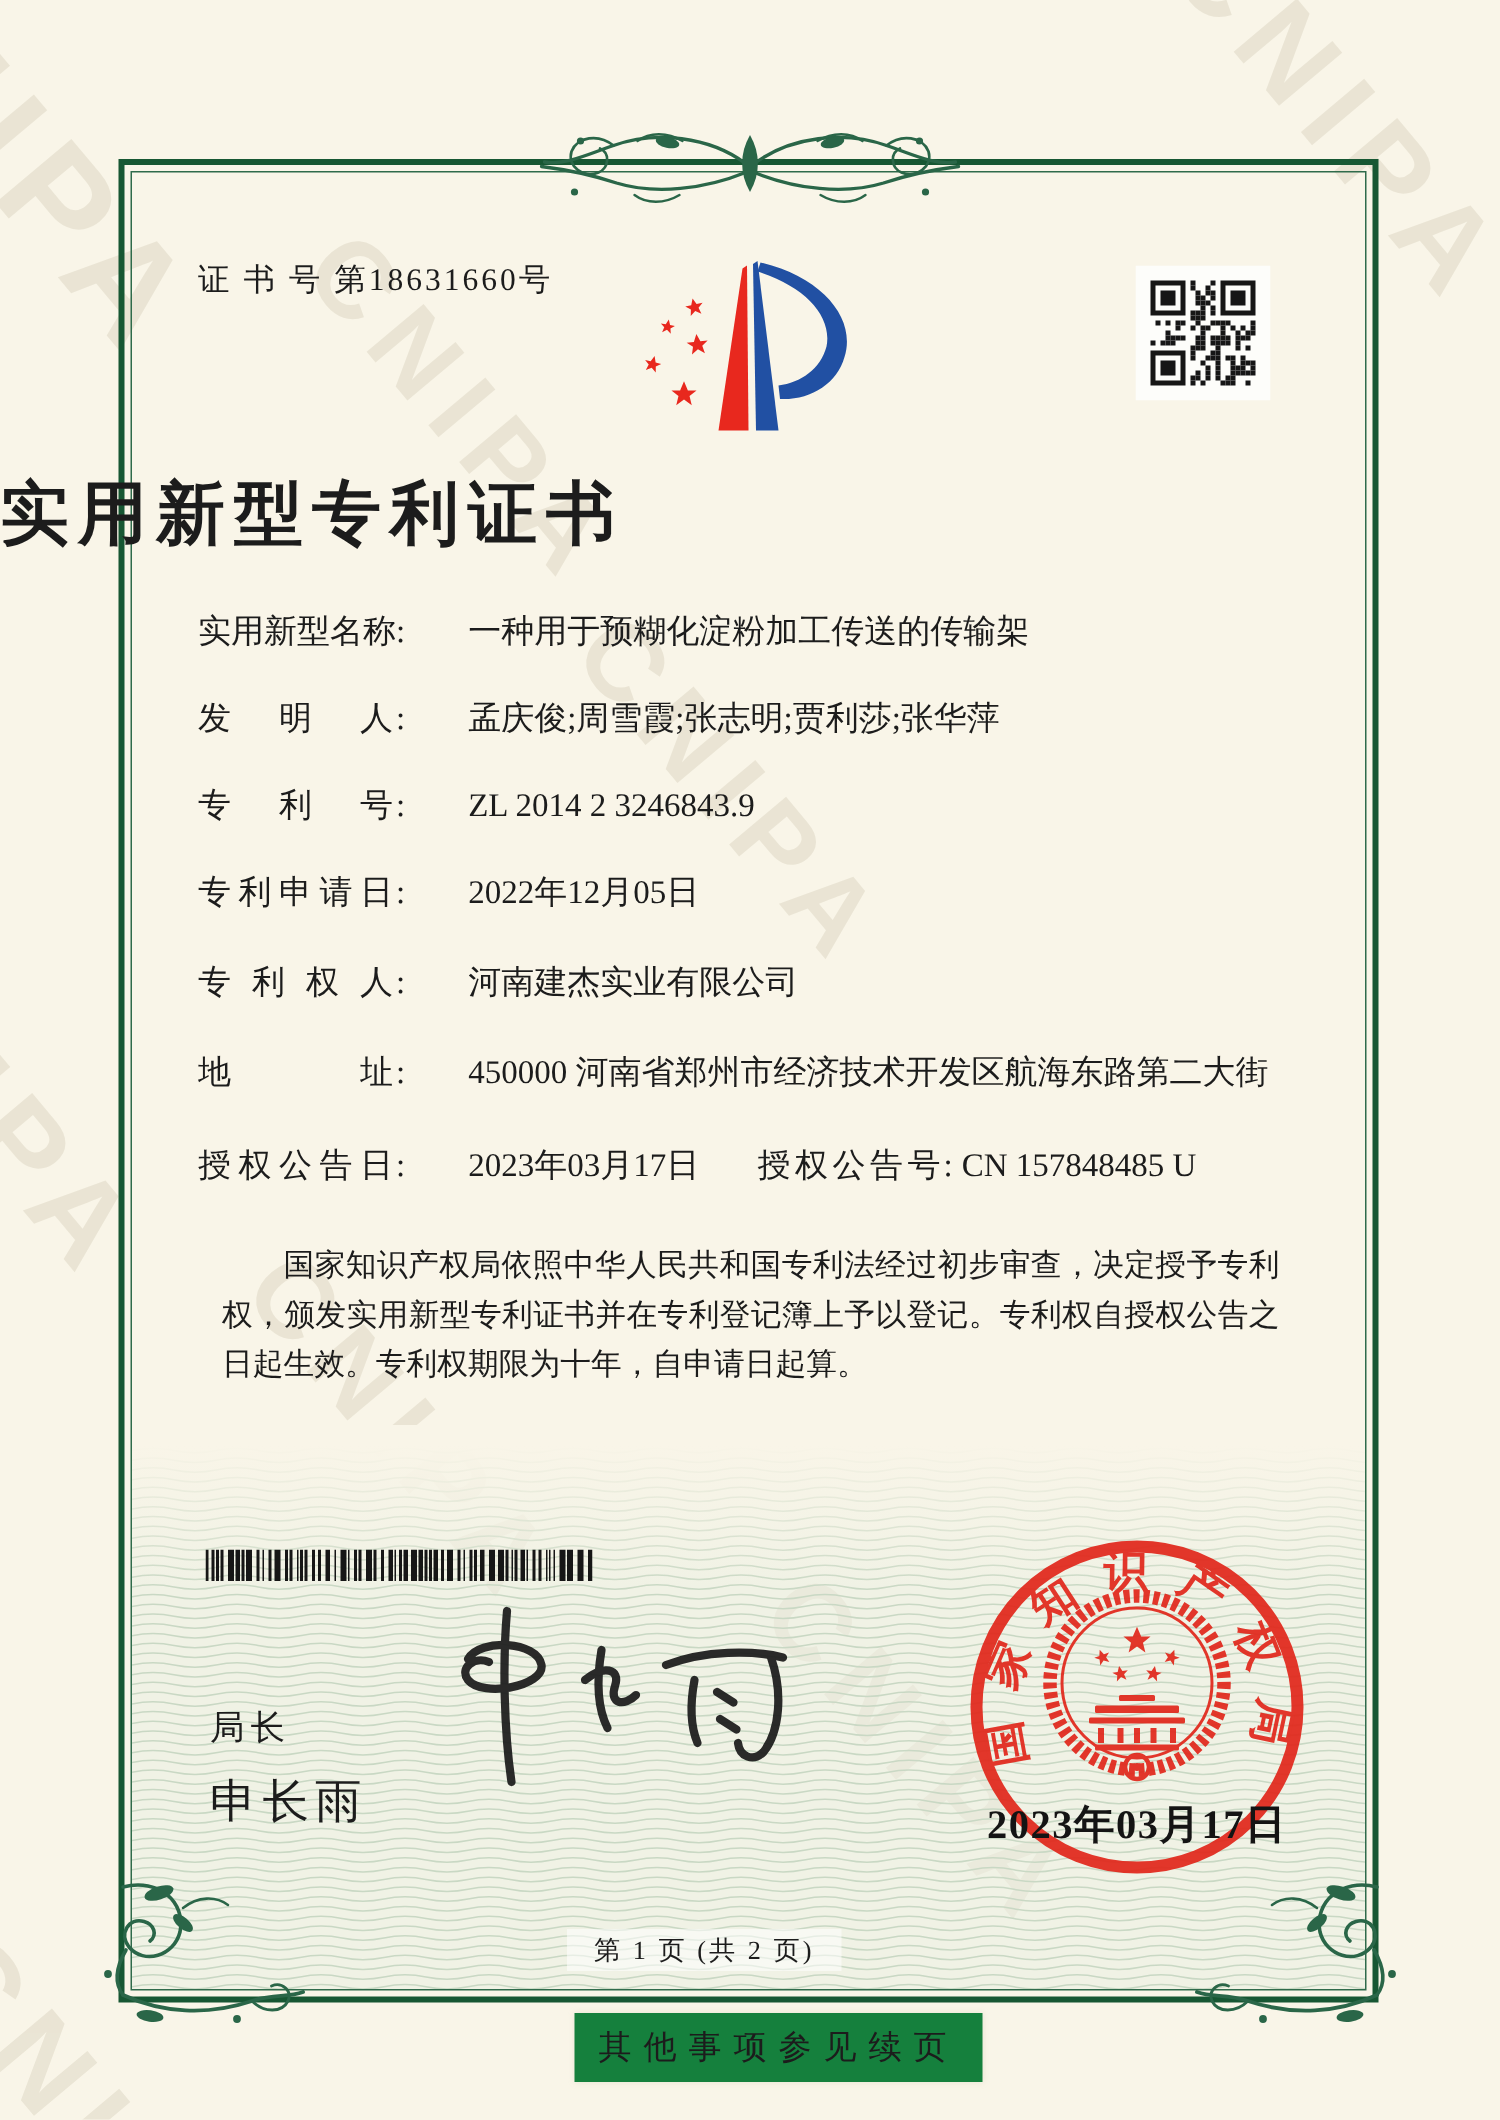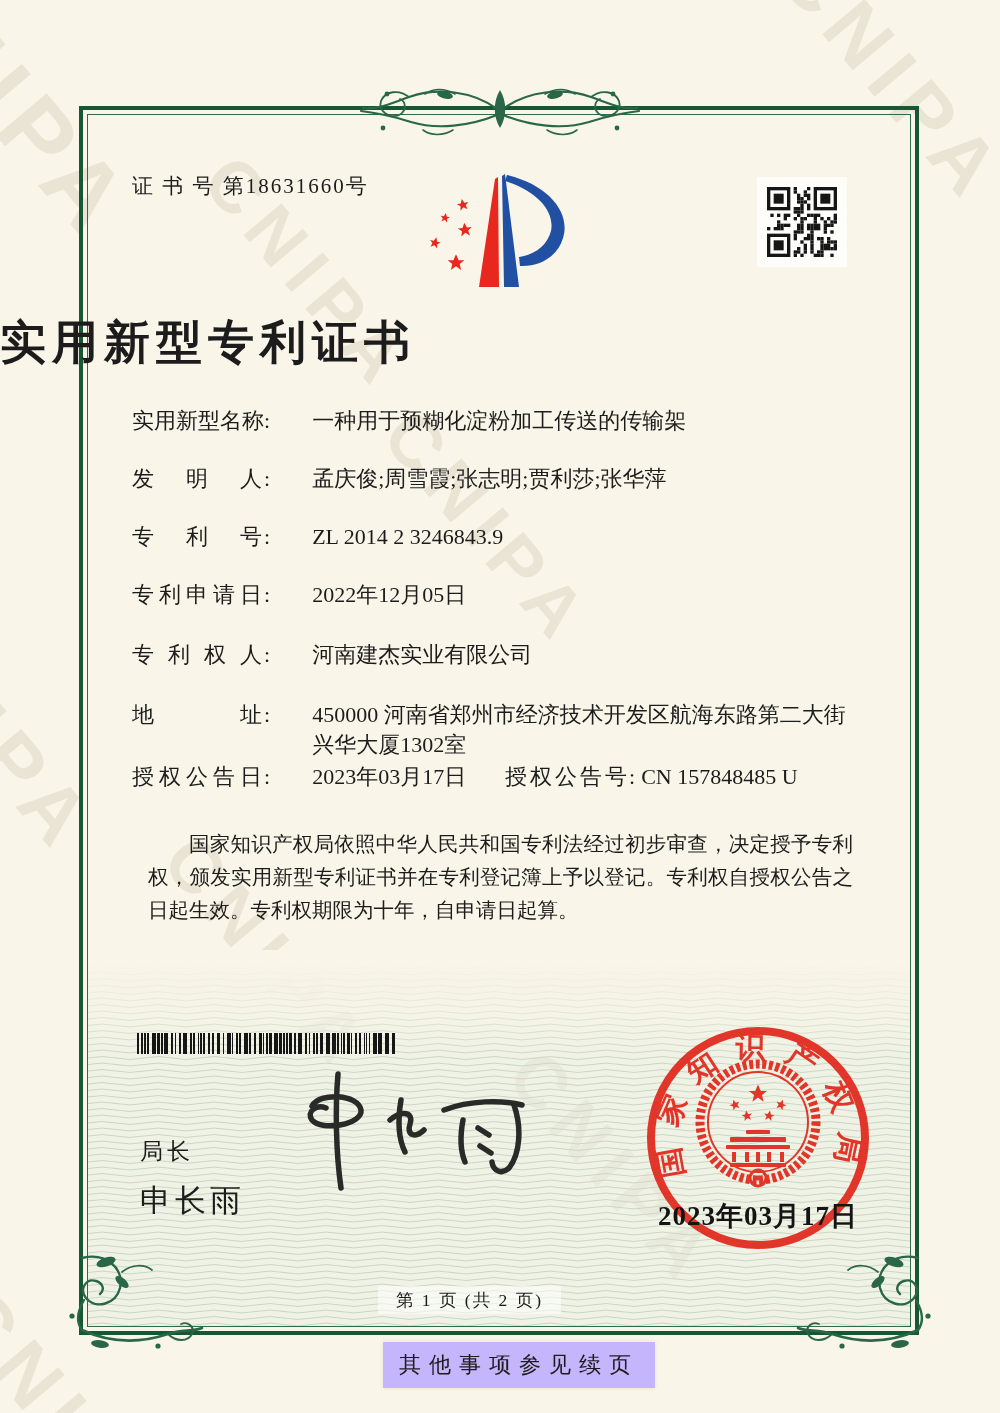--- a/index.html
+++ b/index.html
@@ -35,21 +35,21 @@
   .wavefade{position:absolute;left:88px;top:950px;width:822px;height:110px;
       background:linear-gradient(#f9f5e8 12%,rgba(249,245,232,0));}
   .sig-title{position:absolute;left:140px;top:1136px;font-size:23px;letter-spacing:4px;
       font-family:"Liberation Sans","DejaVu Sans",sans-serif;text-align:right;}
   .sig-name{position:absolute;left:140px;top:1180px;font-size:31px;letter-spacing:4px;
       font-family:"Liberation Sans","DejaVu Sans",sans-serif;}
   .seal-date{position:absolute;left:656px;top:1198px;width:204px;text-align:center;
       font-size:27px;font-weight:bold;color:#141414;letter-spacing:1px;}
   .pageinfo{position:absolute;left:378px;top:1286px;width:183px;text-align:center;font-size:17.5px;
       letter-spacing:2px;background:rgba(255,255,255,.55);padding:2px 0;}
-  .footnote{position:absolute;left:383px;top:1342px;background:#c4b5fd;padding:8px 16px;
+  .footnote{position:absolute;left:383px;top:1342px;background:#15803d;padding:8px 16px;
       font-size:22px;letter-spacing:8px;box-shadow:0 0 4px rgba(200,195,170,.35);}
   svg{display:block;}
 </style>
 </head>
 <body>
 
 <svg width="0" height="0" style="position:absolute" aria-hidden="true">
   <defs>
     <g id="star5">
         <path d="M0,-10 2.94,-3.09 9.51,-3.09 4.19,1.18 5.88,8.09 0,3.8 -5.88,8.09 -4.19,1.18 -9.51,-3.09 -2.94,-3.09Z"></path>
@@ -261,21 +261,20 @@
   <span class="val">河南建杰实业有限公司</span>
 </div>
 <div class="row" style="top:700px">
   <span class="jlabel">
       <span>地</span>
       <span>址</span>
     </span>
     <span class="colon">:</span>
   <span class="val">
     <div>450000 河南省郑州市经济技术开发区航海东路第二大街</div>
-    <div>兴华大厦1302室</div>
   </span>
 </div>
 <div class="row" style="top:762px">
   <span class="jlabel">
       <span>授</span>
       <span>权</span>
       <span>公</span>
       <span>告</span>
       <span>日</span>
     </span>

